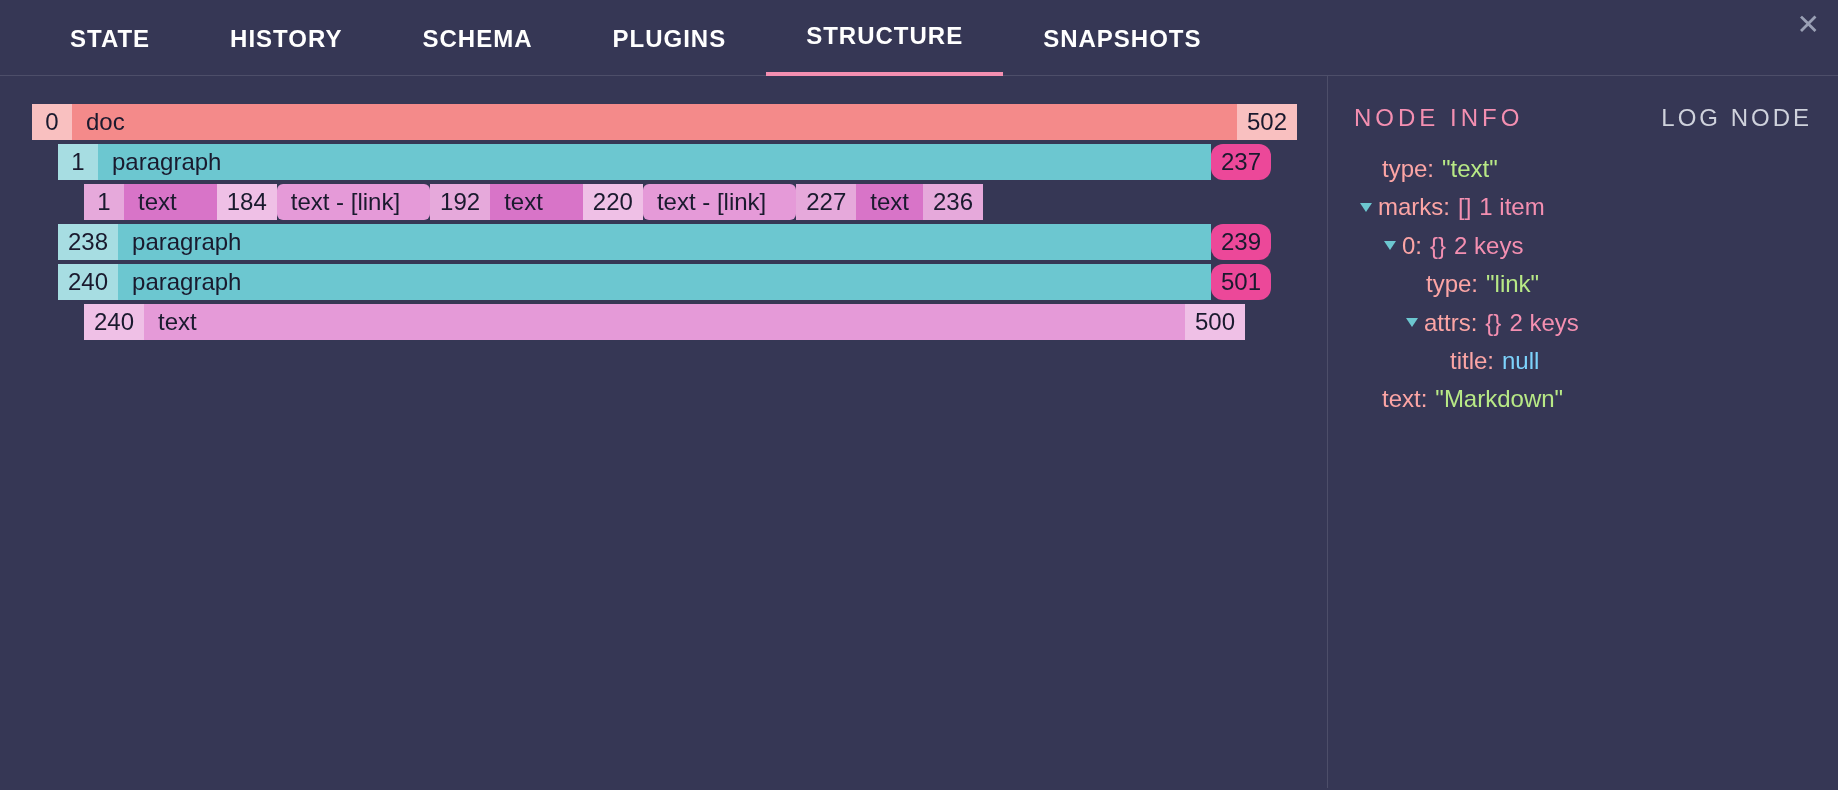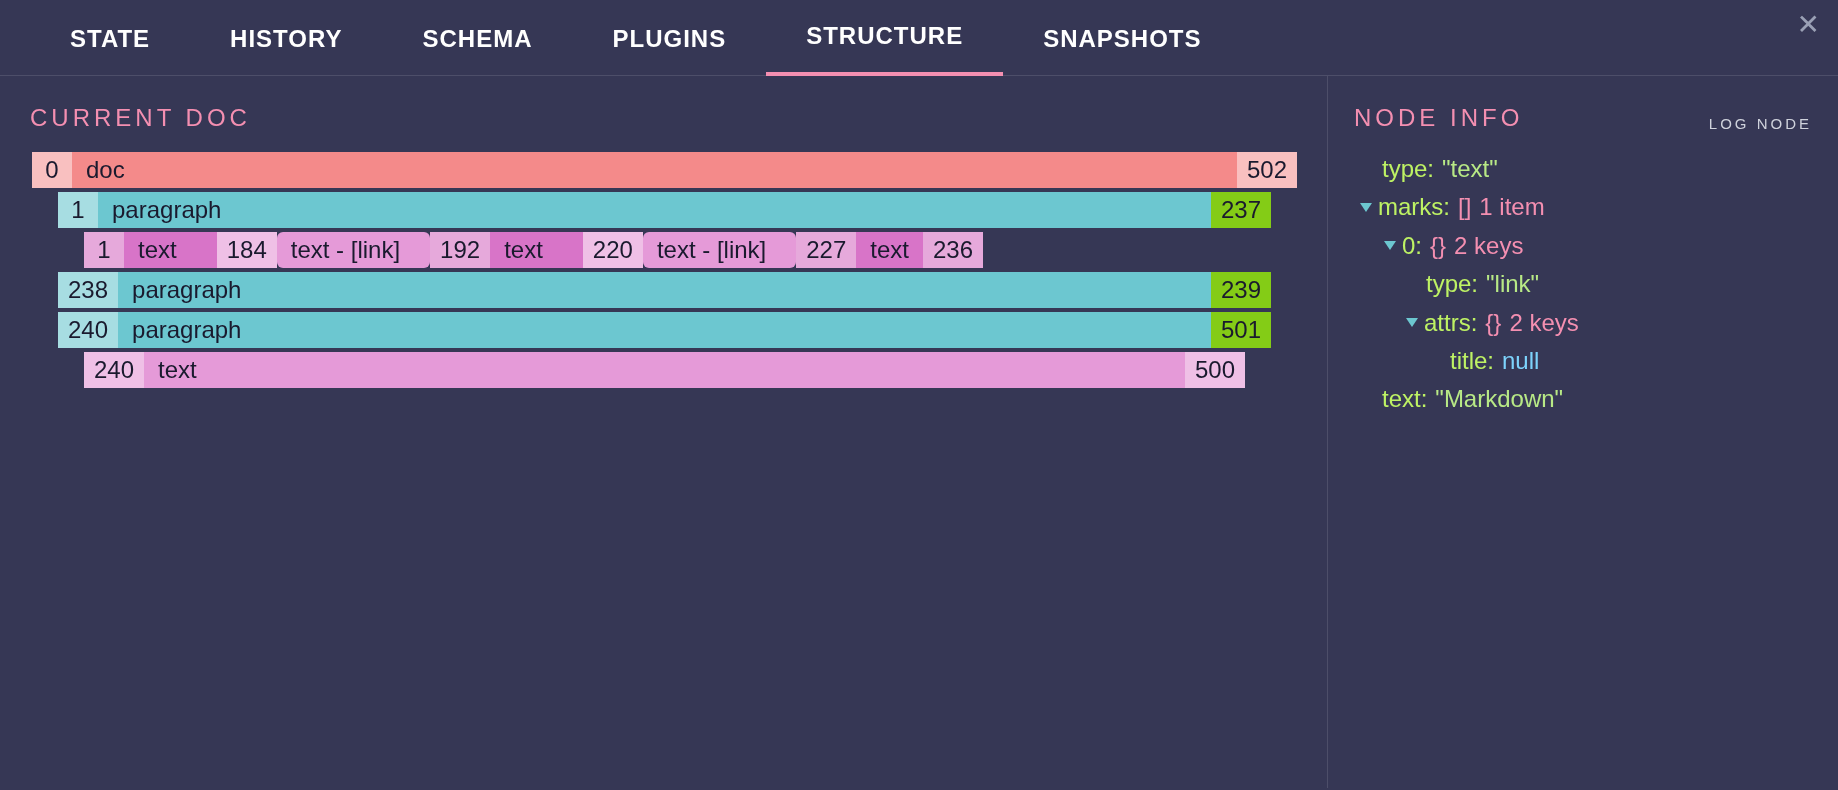--- a/index.html
+++ b/index.html
@@ -61,21 +61,21 @@
     margin-bottom: 20px;
   }
   .right-header {
     display: flex;
     justify-content: space-between;
     align-items: flex-end;
     margin-bottom: 18px;
   }
   .log-node {
     color: #cfd2dc;
-    font-size: 15px;
+    font-size: 24px;
     letter-spacing: 3px;
     font-weight: 500;
     cursor: pointer;
   }
   
   .tree { margin-left: 2px; }
   .row {
     display: flex;
     align-items: stretch;
     margin-bottom: 4px;
@@ -109,21 +109,21 @@
     color: #1a1a2e;
     min-width: 56px;
   }
   
   .doc .pos     { background: #f9c0c0; }
   .doc .label   { background: #f48a8a; }
   .doc .endpos  { background: #f9c0c0; }
   
   .para .pos    { background: #a7dde2; }
   .para .label  { background: #6cc7d0; }
-  .para .endpos { background: #84cc16; }
+  .para .endpos { background: #ec4899; border-radius: 12px; }
   .txt-light .pos    { background: #efc0e6; }
   .txt-light .label  { background: #e59ad8; }
   .txt-light .endpos { background: #efc0e6; }
   
   .segrow {
     display: flex;
     align-items: stretch;
     margin-bottom: 4px;
     height: 36px;
     font-size: 24px;
@@ -141,21 +141,21 @@
   .info { font-size: 24px; line-height: 1.6; }
   .info-row { display: flex; align-items: center; white-space: nowrap; }
   .caret {
     width: 0; height: 0;
     border-left: 6px solid transparent;
     border-right: 6px solid transparent;
     border-top: 9px solid #6cc7d0;
     margin-right: 6px;
     flex-shrink: 0;
   }
-  .key { color: #bef264; margin-right: 8px; }
+  .key { color: #fca5a5; margin-right: 8px; }
   .val-str { color: #b8e986; }
   .val-sym { color: #f48fb1; margin-right: 8px; }
   .val-meta { color: #f48fb1; }
   .val-null { color: #7dd3fc; }
   .pad { display: inline-block; }
 </style>
 </head>
 <body>
 
 <div class="tabs">
@@ -163,21 +163,20 @@
   <div class="tab">HISTORY</div>
   <div class="tab">SCHEMA</div>
   <div class="tab">PLUGINS</div>
   <div class="tab active">STRUCTURE</div>
   <div class="tab">SNAPSHOTS</div>
   <div class="close">✕</div>
 </div>
 
 <div class="main">
   <div class="left">
-    <div class="section-title">CURRENT DOC</div>
     <div class="tree">
 
       <div class="row doc">
         <div class="pos">0</div>
         <div class="label">doc</div>
         <div class="endpos">502</div>
       </div>
 
       <div class="row para">
         <div class="indent"></div>

